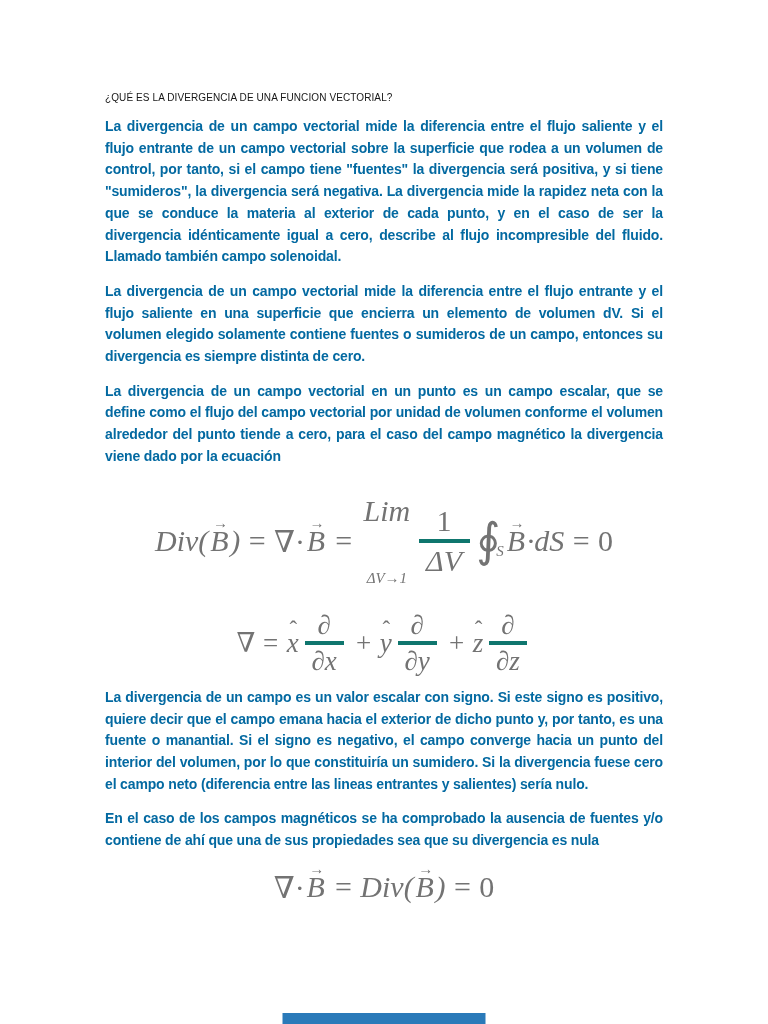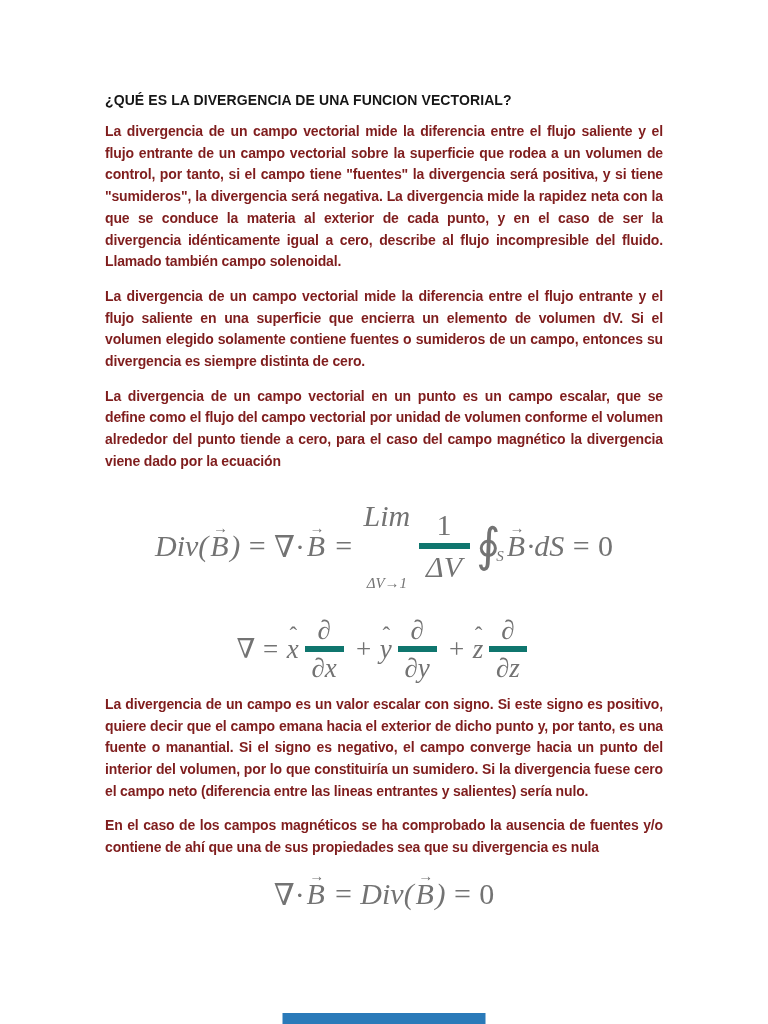--- a/index.html
+++ b/index.html
@@ -10,34 +10,34 @@
     overflow: hidden;
     font-family: "Liberation Sans", sans-serif;
   }
   .page {
     box-sizing: border-box;
     width: 768px;
     padding: 92px 105px 0 105px;
     color: #1c1c1c;
   }
   .doc-title {
-    font-size: 14px;
-    font-weight: 700;
+    font-size: 10px;
+    font-weight: 400;
     margin: 0 0 13px 0;
     letter-spacing: 0.1px;
     color: #161616;
   }
   p.body-par {
     font-size: 14px;
     font-weight: 700;
     line-height: 21.7px;
     letter-spacing: -0.15px;
     text-align: justify;
     margin: 0 0 13px 0;
-    color: #7f1d1d;
+    color: #0369a1;
   }
   
   .formula {
     display: flex;
     justify-content: center;
     align-items: center;
     font-family: "Liberation Serif", "DejaVu Serif", "DejaVu Sans", serif;
     color: #737373;
   }
   .f1 { font-size: 30px; margin: 6px 0 10px 0; }
@@ -54,21 +54,21 @@
   .hat { position: relative; display: inline-block; font-style: italic; margin: 0 0.04em; }
   .hat .hatmark {
     position: absolute; top: -0.4em; left: 55%;
     transform: translateX(-50%);
     font-size: 0.85em; font-style: normal; line-height: 1;
   }
   .limwrap { display: inline-flex; flex-direction: column; align-items: center; line-height: 0.9; margin: 16px 0.1em; gap: 44px; }
   .limsub { font-size: 0.5em; font-style: italic; margin-top: 0.3em; }
   .frac { display: inline-flex; flex-direction: column; align-items: center; line-height: 1; margin: 0 0.18em; }
   .frac .fnum { padding: 0 0.25em 0.1em 0.25em; }
-  .frac .fden { border-top: 6px solid #0f766e; padding: 0.1em 0.25em 0 0.25em; font-style: italic; }
+  .frac .fden { border-top: 4px solid #0f766e; padding: 0.1em 0.25em 0 0.25em; font-style: italic; }
   .oint { display: inline-flex; align-items: flex-end; margin: 0 0.04em; }
   .ointsym { font-size: 1.55em; line-height: 0.72; font-style: normal; font-family: "DejaVu Sans", "Liberation Serif", serif; }
   .ointsub { font-size: 0.5em; font-style: italic; margin-left: -0.28em; transform: translateY(0.1em); }
   
   .footer-bar {
     position: absolute;
     bottom: 0; left: 50%;
     transform: translateX(-50%);
     width: 203px; height: 11px;
   }

